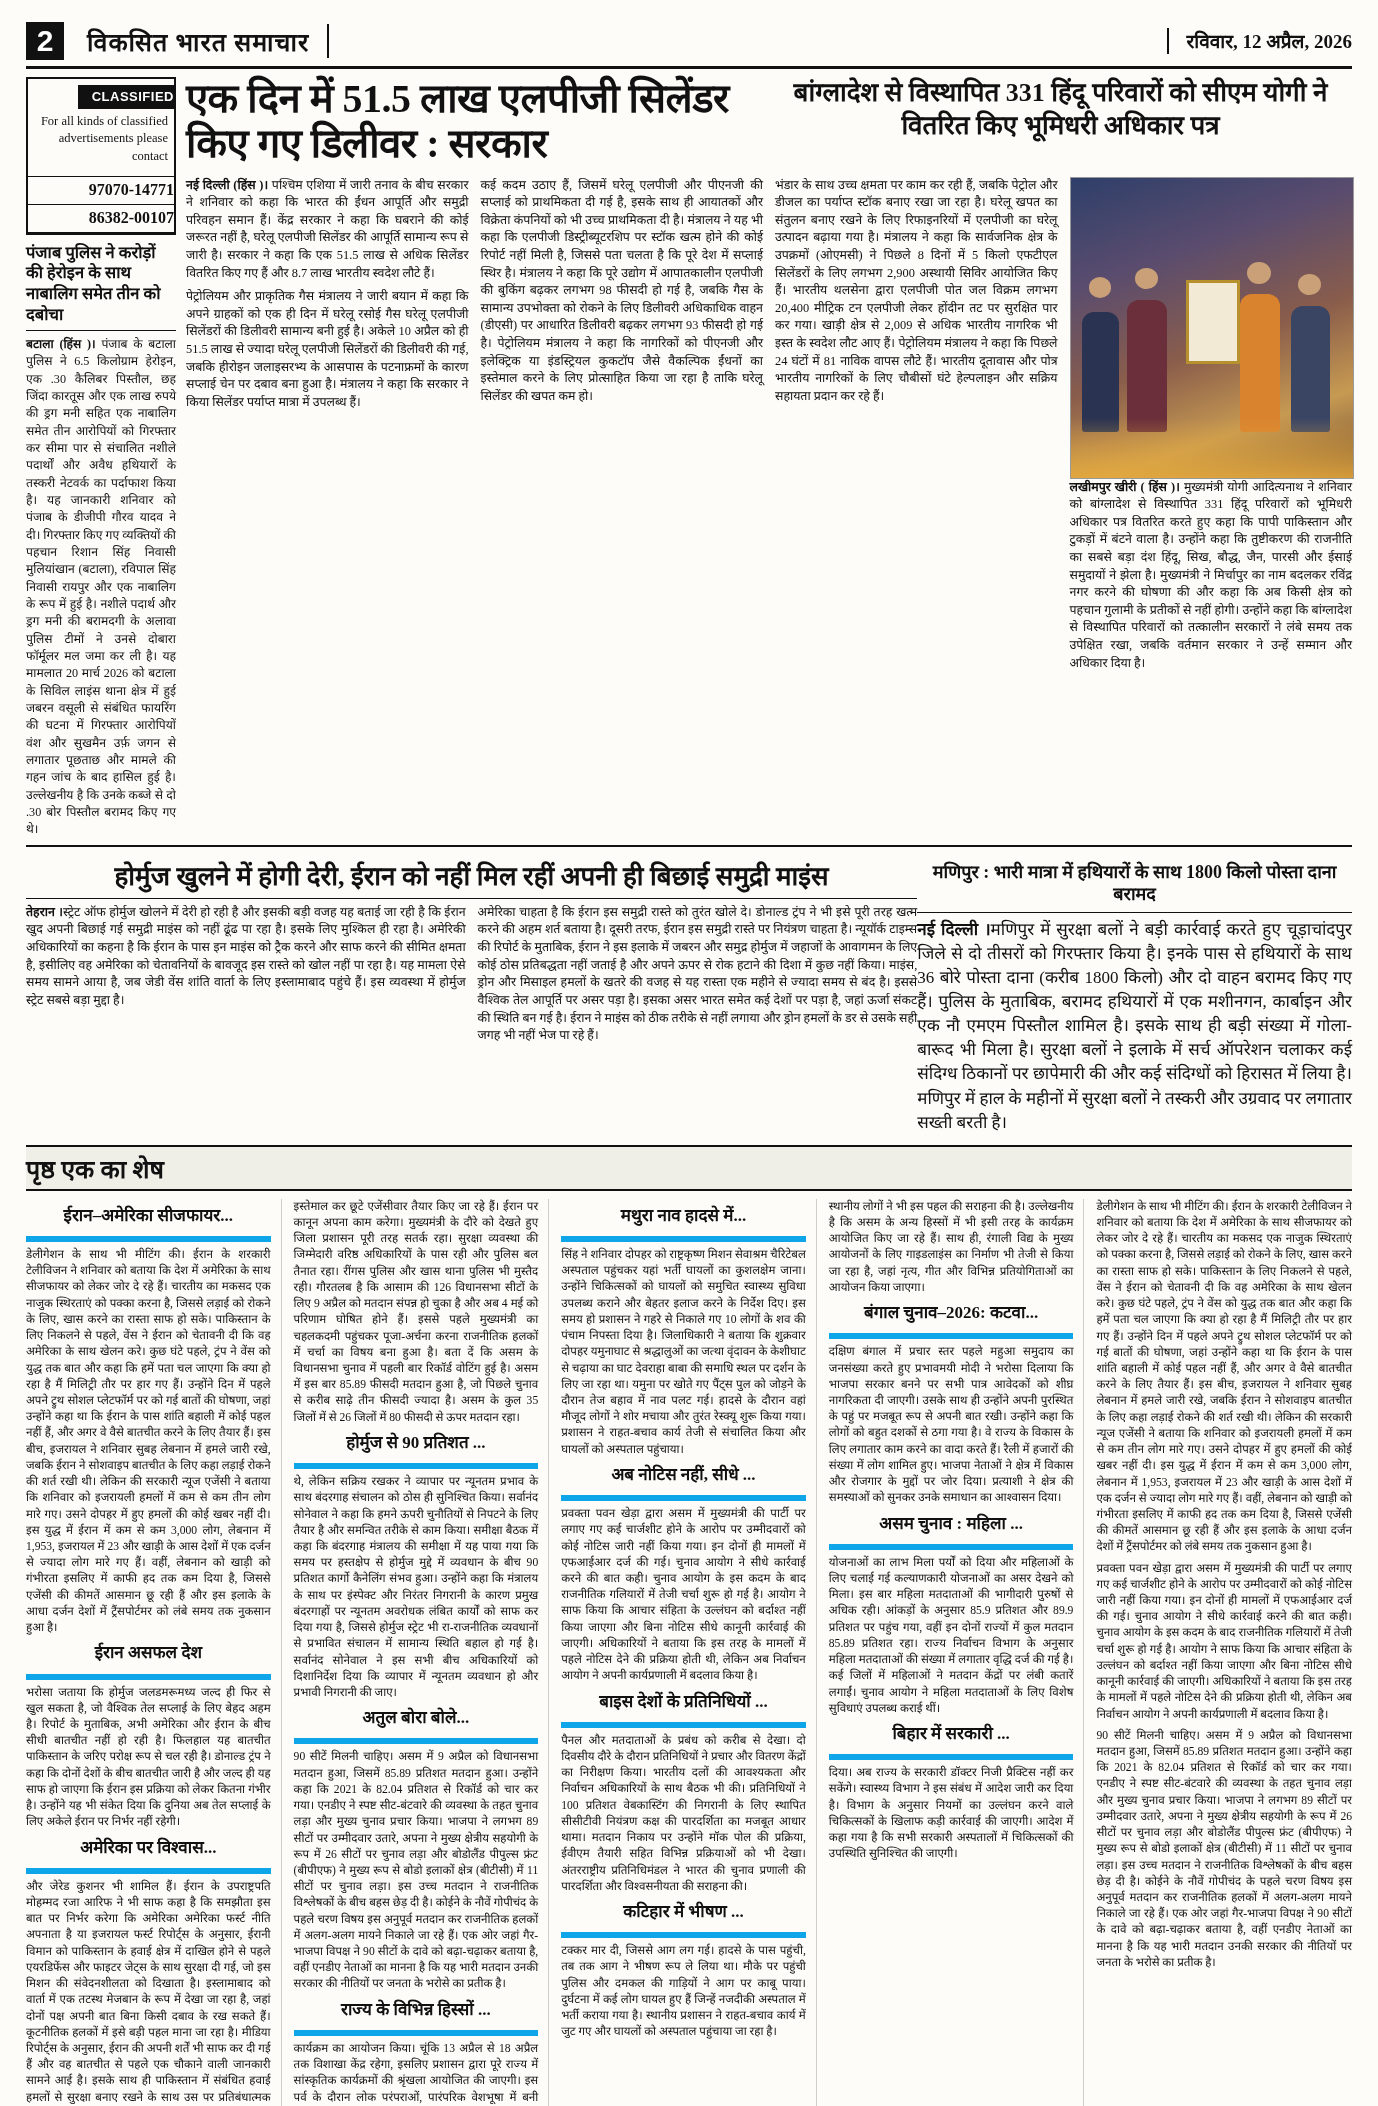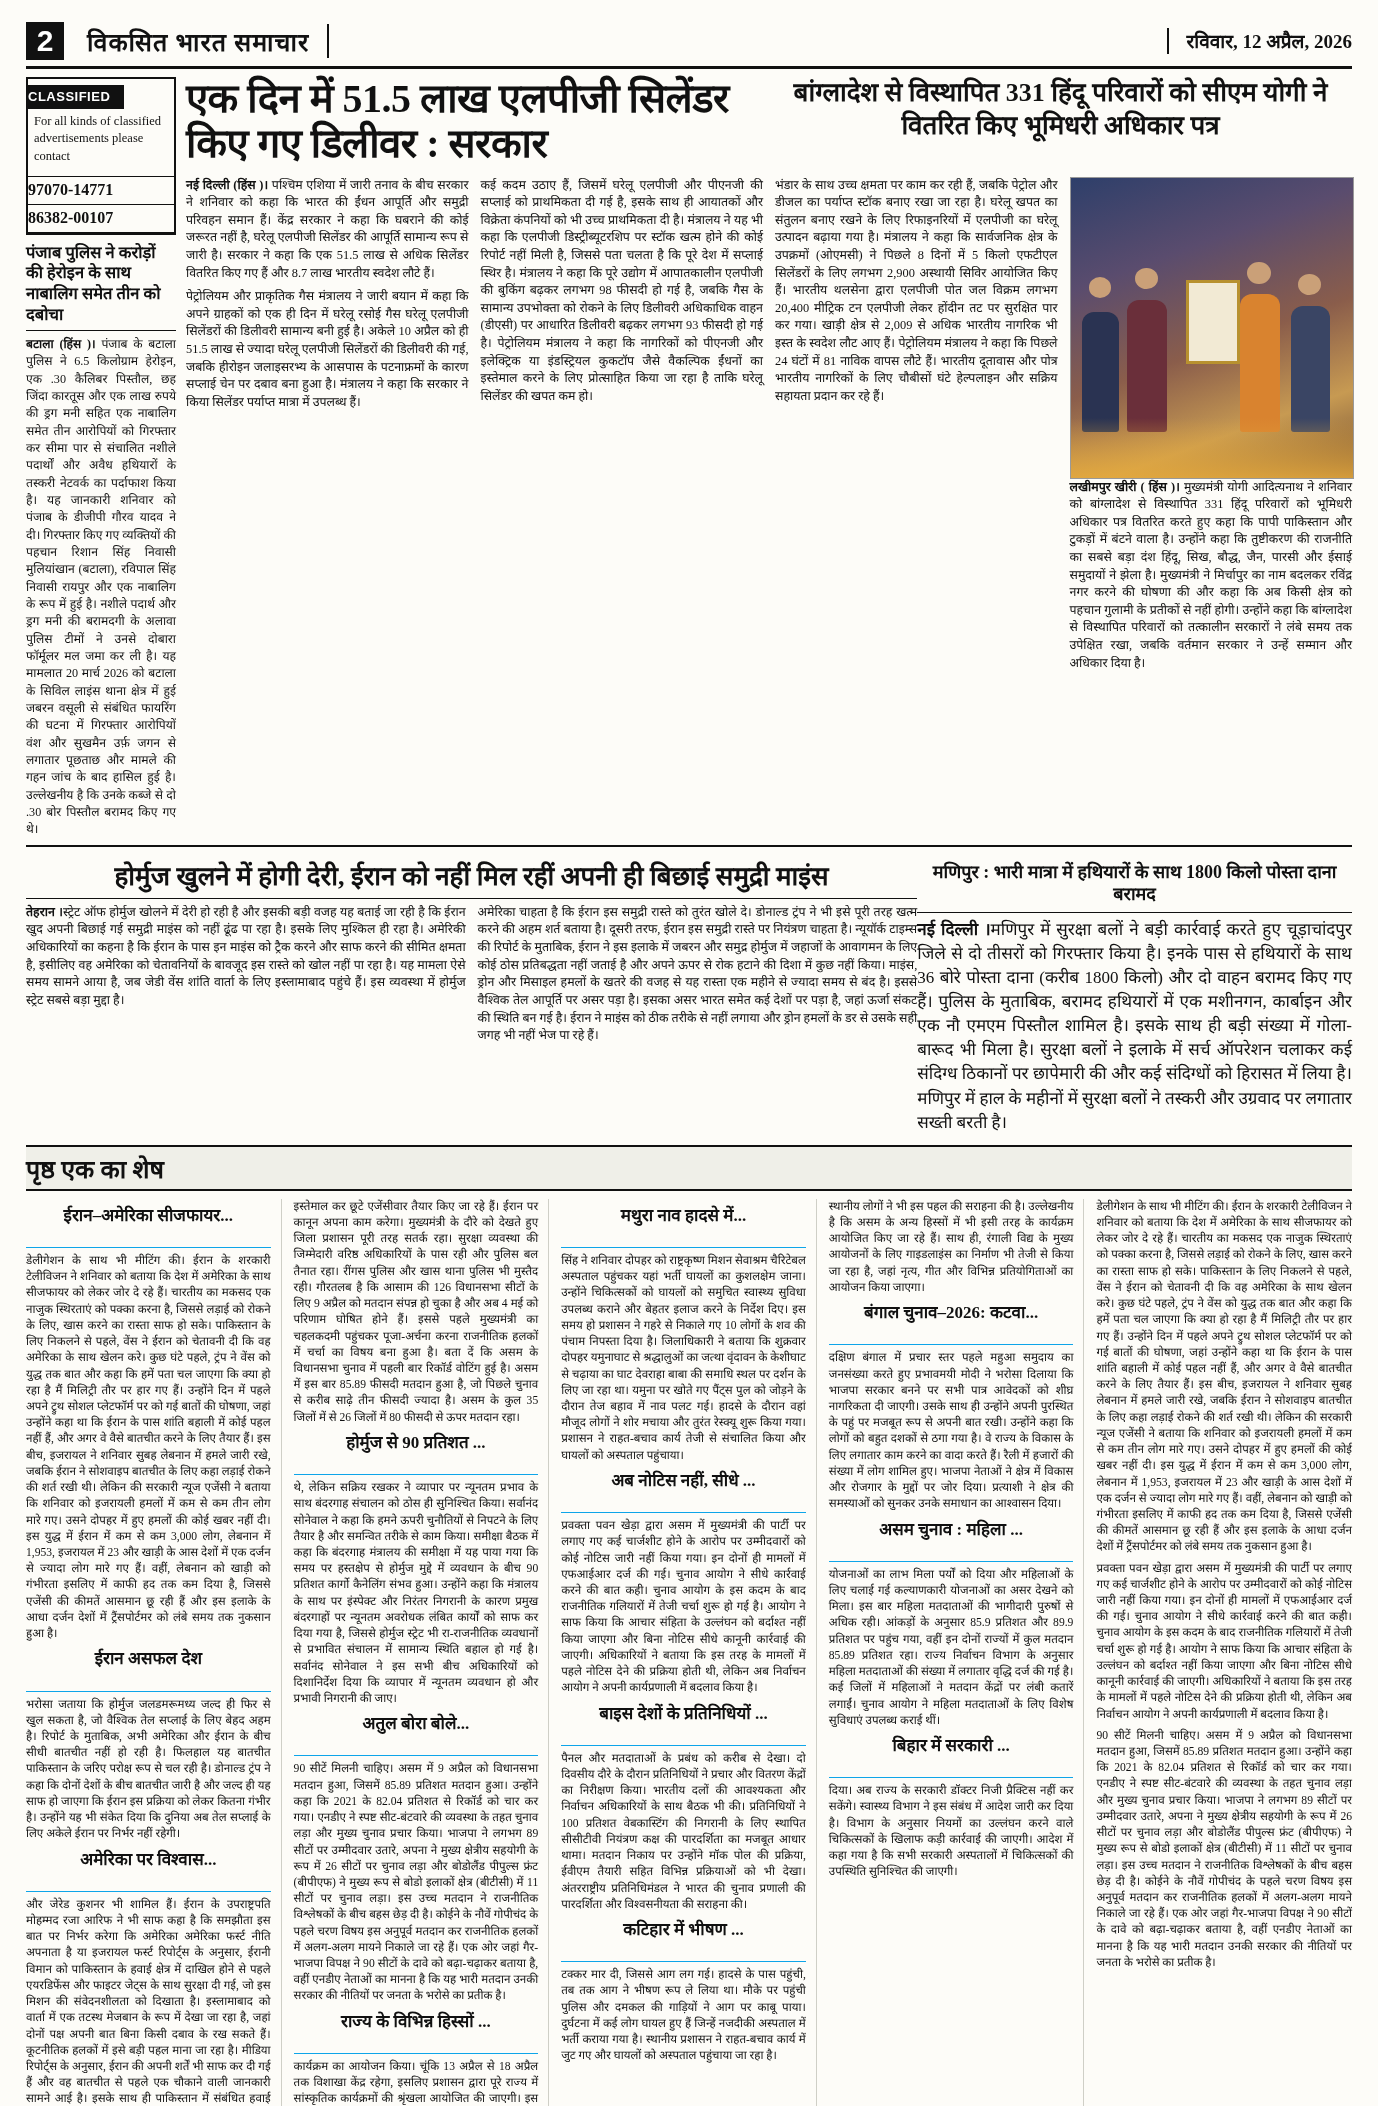--- a/index.html
+++ b/index.html
@@ -50,21 +50,21 @@
   .topgrid{
     display:grid;
     grid-template-columns:150px 1fr;
     gap:10px;
   }
   .classified{
     border:2px solid #111;
     padding:0;
     font-size:12px;
     line-height:1.35;
-    text-align:left;
+    text-align:right;
   }
   .classified-hd{
     background:#111;color:#fff;
     font-family:"Liberation Sans",sans-serif;
     font-weight:bold;font-size:13px;
     padding:3px 0;letter-spacing:.5px;
     display:inline-block;
     margin:6px auto 4px auto;
     width:96px;
   }
@@ -116,21 +116,21 @@
     font-size:25px;font-weight:bold;
     background:#efefe8;
   }
   
   .cols5{display:grid;grid-template-columns:repeat(5,1fr);gap:12px;}
   .cols5 .col{border-right:1px solid #cfcfc7;padding-right:10px;}
   .cols5 .col:last-child{border-right:none;padding-right:0;}
   .jhead{
     font-size:17px;font-weight:bold;text-align:center;
     margin:6px 0 5px 0;line-height:1.25;
-    border-bottom:1px solid #0ea5e9;padding-bottom:21px;
+    border-bottom:6px solid #0ea5e9;padding-bottom:10px;
   }
   .cols5 p{margin:0 0 5px 0;font-size:11.6px;line-height:1.4;text-align:justify;}
   .photo-inner{position:absolute;inset:0;}
   .pfig{position:absolute;bottom:46px;background:#23304f;border-radius:12px 12px 3px 3px;}
   .phead{position:absolute;background:#caa078;border-radius:50%;}
   .pframe{
     position:absolute;left:41%;top:34%;width:17%;height:26%;
     background:#f2ead4;border:3px solid #b8912f;
   }
 </style>

